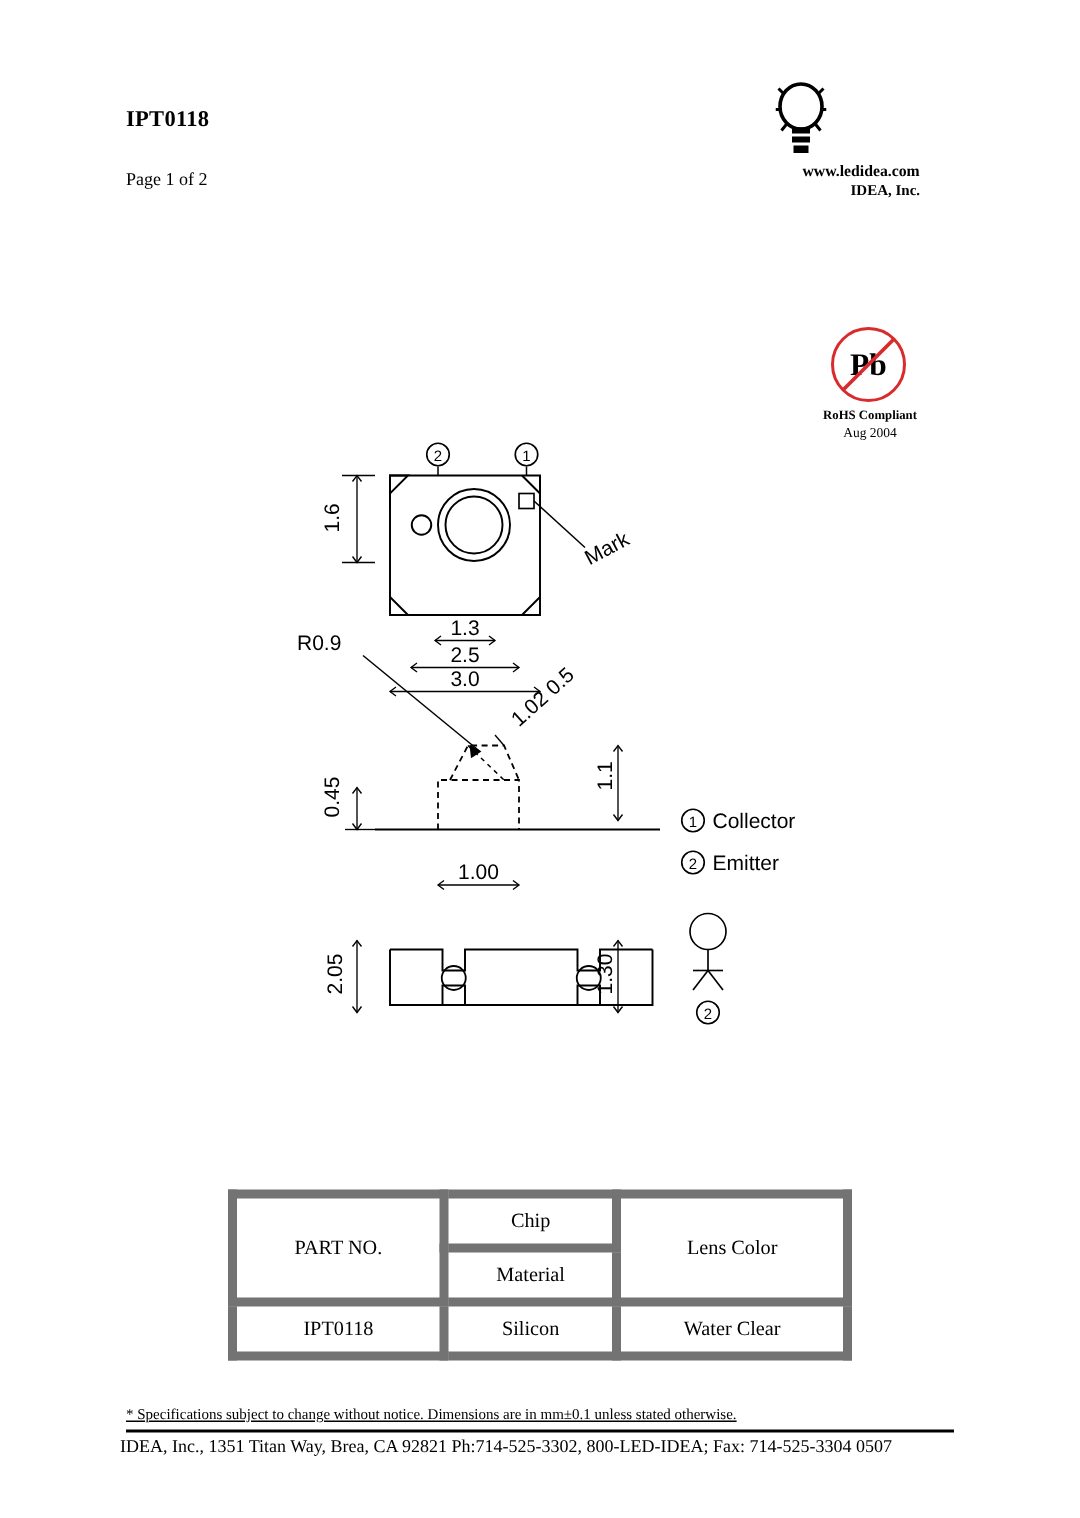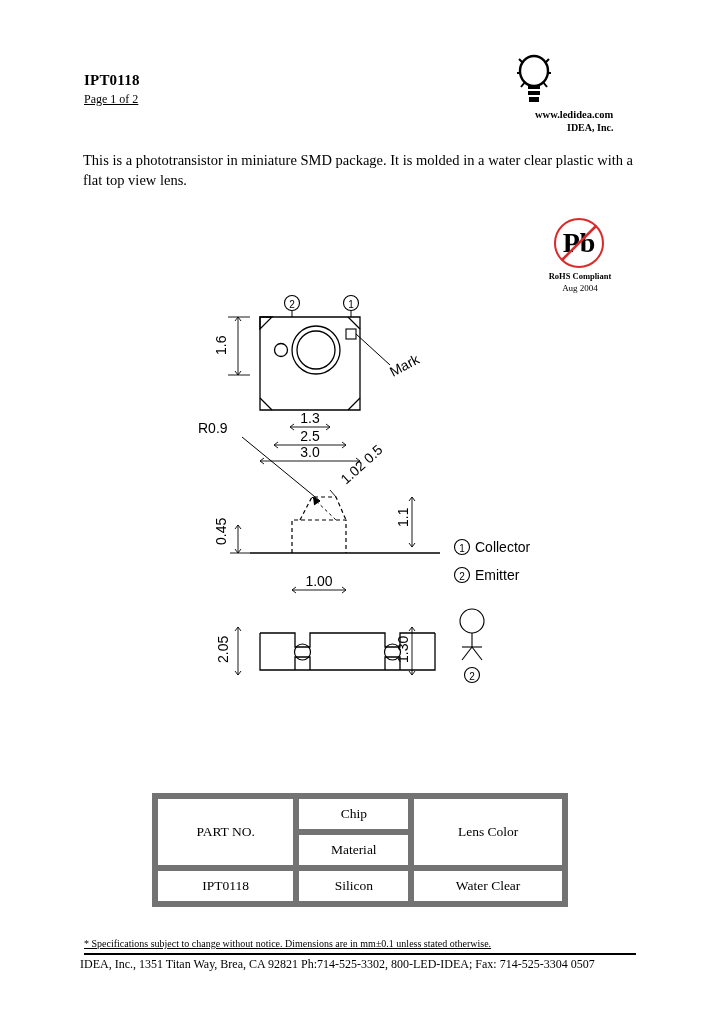--- a/index.html
+++ b/index.html
@@ -28,23 +28,22 @@
     position: absolute;
     left: 84px;
     top: 72px;
     font-size: 15px;
     font-weight: bold;
     letter-spacing: 0.2px;
   }
   .page-num {
     position: absolute;
     left: 84px;
-    top: 92px;
+    top: 112px;
     font-size: 12px;
-    text-decoration: underline;
   }
 
   
   .logo-block {
     position: absolute;
     left: 505px;
     top: 50px;
     width: 140px;
     height: 95px;
   }
@@ -106,21 +105,21 @@
     border: 2.5px solid #d92b2b;
     border-radius: 50%;
     box-sizing: border-box;
   }
   .rohs-pb {
     position: absolute;
     left: 6px; top: 0;
     width: 50px; height: 50px;
     line-height: 50px;
     text-align: center;
-    font-size: 28px;
+    font-size: 21px;
     font-weight: bold;
     font-family: "Liberation Serif", serif;
   }
   .rohs-slash {
     position: absolute;
     left: 6px; top: 0;
     width: 50px; height: 50px;
   }
   .rohs-label {
     position: absolute;
@@ -207,21 +206,20 @@
         <path d="M6 9 L2 5 M28 9 L32 5 M4 19 L0 19 M30 19 L34 19 M8 28 L4 33 M26 28 L30 33" stroke="#000" stroke-width="2" fill="none"></path>
         <rect x="11" y="31" width="12" height="4" fill="#000"></rect>
         <rect x="11" y="37" width="12" height="4" fill="#000"></rect>
         <rect x="12" y="43" width="10" height="5" fill="#000"></rect>
       </svg>
     </div>
     <div class="logo-url">www.ledidea.com</div>
     <div class="logo-company">IDEA, Inc.</div>
   </div>
 
-  <div class="description">This is a phototransistor in miniature SMD package. It is molded in a water clear plastic with a flat top view lens.</div>
 
   <div class="rohs">
     <div class="rohs-circle"></div>
     <div class="rohs-pb">Pb</div>
     <div class="rohs-slash">
       <svg width="50" height="50" viewBox="0 0 50 50">
         <line x1="8" y1="42" x2="42" y2="8" stroke="#d92b2b" stroke-width="2.5"></line>
       </svg>
     </div>
     <div class="rohs-label">RoHS Compliant</div>

